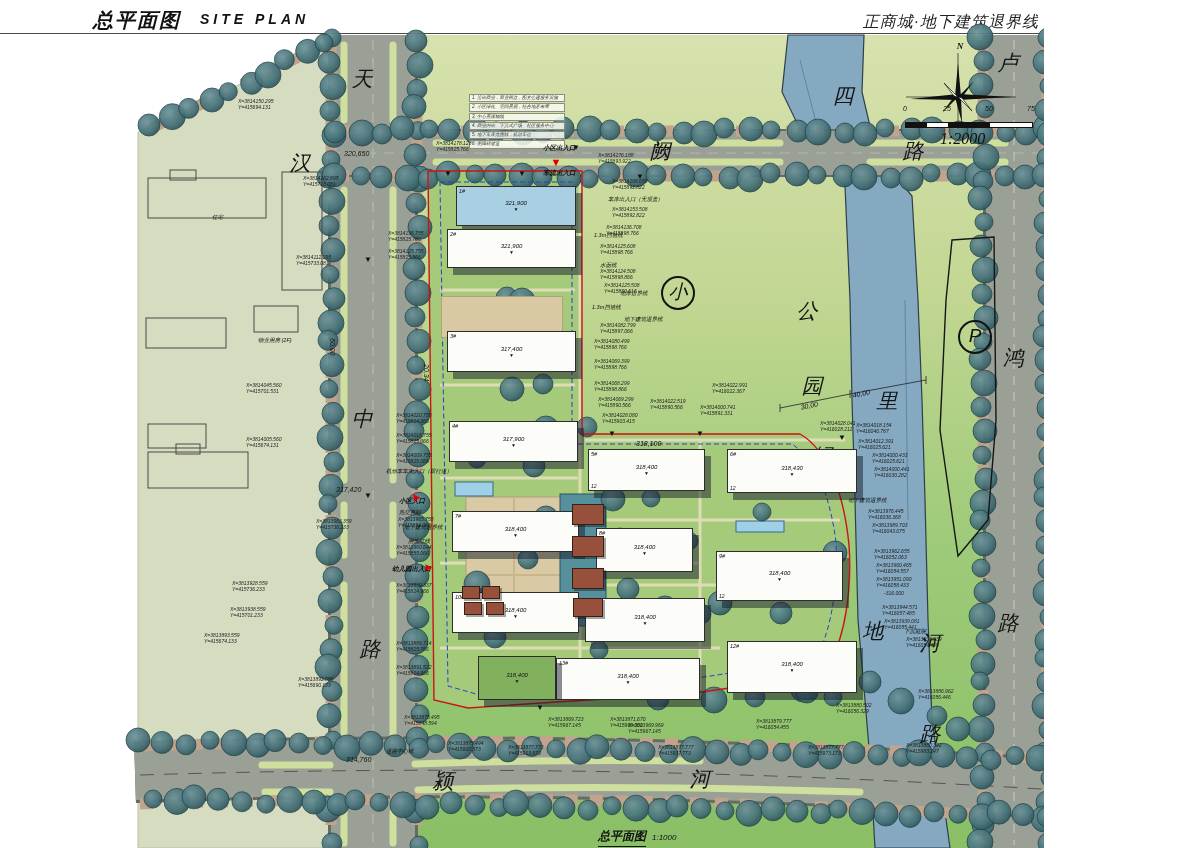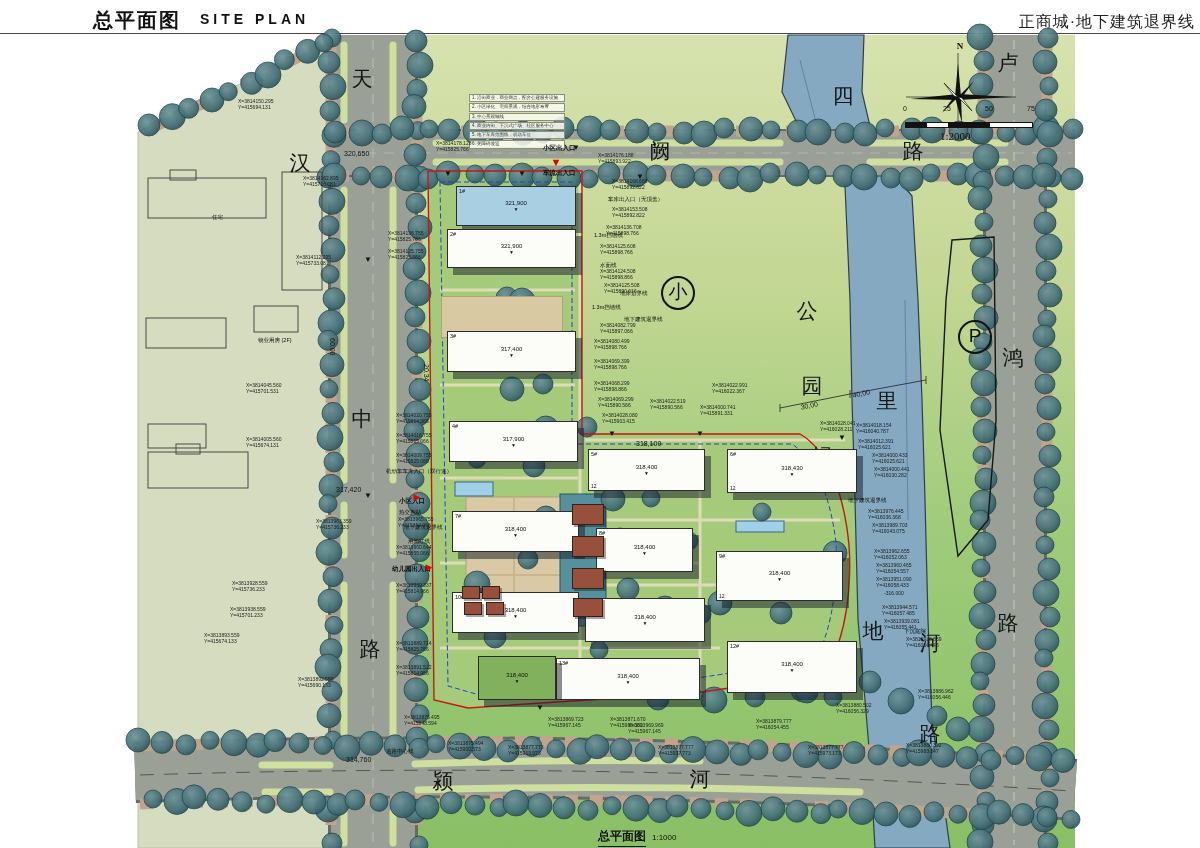--- a/index.html
+++ b/index.html
@@ -1,17 +1,17 @@
 <!DOCTYPE html>
 <html><head>
 <meta charset="utf-8">
 <style>
   html,body{margin:0;padding:0;background:#fff;}
-  #page{position:relative;width:1200px;height:848px;overflow:hidden;
-        font-family:"Liberation Sans","DejaVu Sans",sans-serif;background:#fff;}
+  #page{position:relative;width:1044px;height:848px;overflow:hidden;
+        font-family:"Liberation Sans","DejaVu Sans",sans-serif;background:#fff;font-style:italic;}
   .abs{position:absolute;}
   
   #hdr-cn{left:93px;top:7px;font-size:20px;font-weight:700;letter-spacing:2px;color:#111;}
   #hdr-en{left:200px;top:11px;font-size:14px;font-weight:700;letter-spacing:4px;color:#111;}
   #hdr-prj{right:5px;top:12px;font-size:16px;color:#222;letter-spacing:1px;}
   #hdr-line{left:0;top:33px;width:1200px;border-top:1.6px solid #4a4a4a;}
   
   .charlbl{font-size:21px;font-weight:500;color:#141414;transform:translate(-50%,-50%);line-height:1;}
   .circlbl{width:30px;height:30px;border:2px solid #121212;border-radius:50%;text-align:center;
            line-height:27px;font-size:19px;color:#121212;transform:translate(-50%,-50%);}
@@ -32,21 +32,21 @@
   .bld .flr{position:absolute;left:2px;bottom:1px;font-size:5px;color:#111;}
   .pav{position:absolute;background:#96503c;border:1px solid #381f14;box-shadow:2px 2px 0 rgba(0,0,0,.35);}
   .note{font-size:4.5px;line-height:1.4;border:0.5px solid #8a8f7e;background:rgba(250,252,242,.85);
         padding:0 2px;margin-bottom:1px;white-space:nowrap;overflow:hidden;color:#333;}
   #notesbox{left:469px;top:94px;width:96px;}
   
   #scalebar{left:900px;top:105px;width:140px;height:40px;}
   #scalebar .tick{position:absolute;top:0;font-size:7px;color:#111;transform:translateX(-50%);}
   #scalebar .bar{position:absolute;left:5px;top:17px;width:126px;height:4px;border:1px solid #111;background:#fff;}
   #scalebar .seg{position:absolute;top:0;height:4px;background:#111;}
-  #scalebar .ratio{position:absolute;left:40px;top:25px;font-size:11px;color:#111;
+  #scalebar .ratio{position:absolute;left:40px;top:25px;font-size:16px;color:#111;
                    font-family:"Liberation Serif","DejaVu Serif",serif;}
   
   #cap{left:598px;top:826px;}
   #cap .t{font-size:12px;font-weight:700;color:#111;border-bottom:1.5px solid #111;padding-bottom:1px;display:inline-block;}
   #cap .s{font-size:8px;color:#111;margin-left:6px;}
 </style>
 </head>
 <body>
 
 <div id="page">

